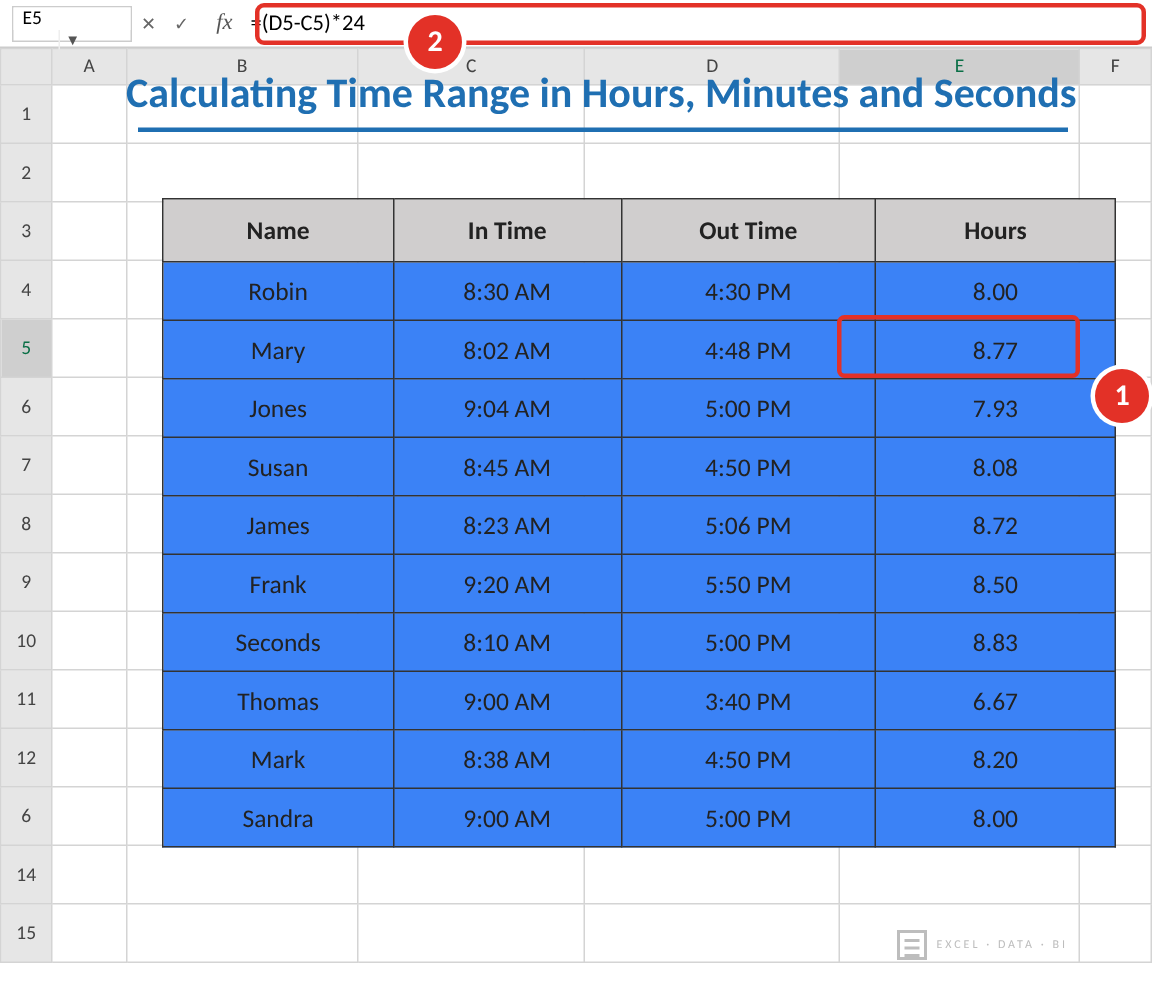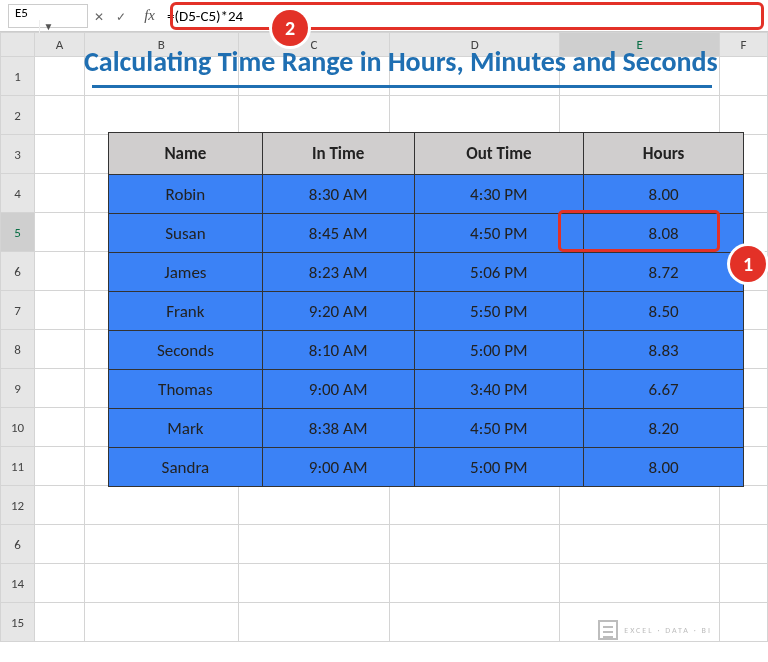--- a/index.html
+++ b/index.html
@@ -227,20 +227,32 @@
         </tr>
       </thead>
       <tbody>
         <tr>
           <td>Robin</td>
           <td>8:30 AM</td>
           <td>4:30 PM</td>
           <td>8.00</td>
         </tr>
         <tr>
+          <td>Mary</td>
+          <td>8:02 AM</td>
+          <td>4:48 PM</td>
+          <td>8.77</td>
+        </tr>
+        <tr>
+          <td>Jones</td>
+          <td>9:04 AM</td>
+          <td>5:00 PM</td>
+          <td>7.93</td>
+        </tr>
+        <tr>
           <td>Susan</td>
           <td>8:45 AM</td>
           <td>4:50 PM</td>
           <td>8.08</td>
         </tr>
         <tr>
           <td>James</td>
           <td>8:23 AM</td>
           <td>5:06 PM</td>
           <td>8.72</td>

